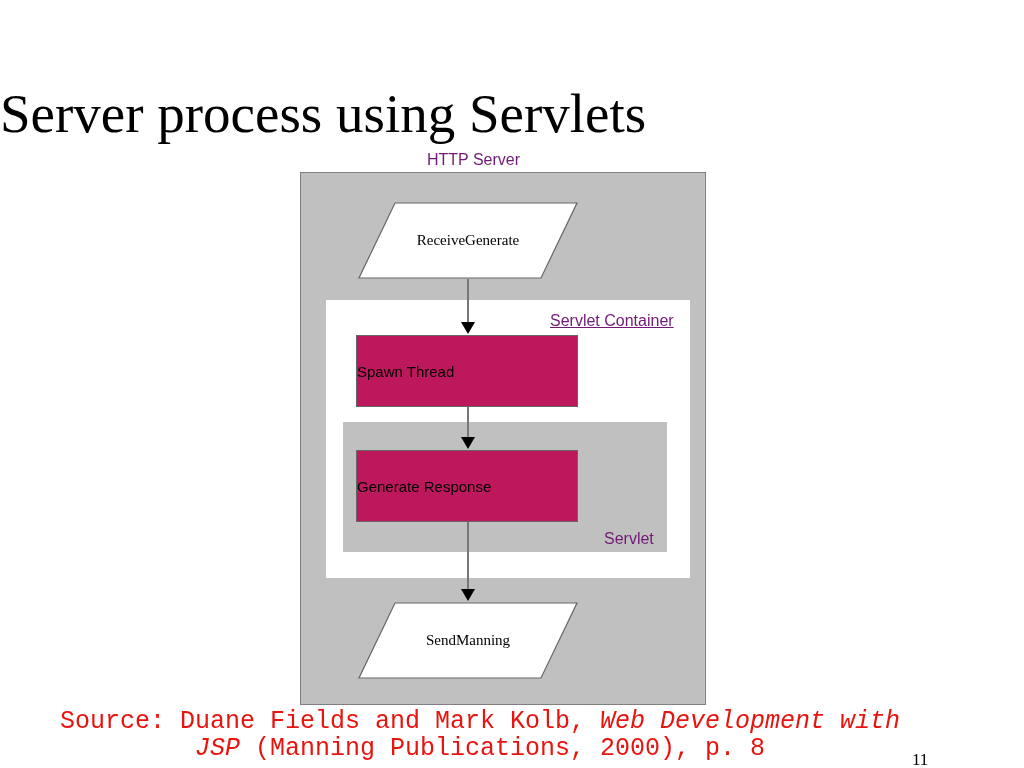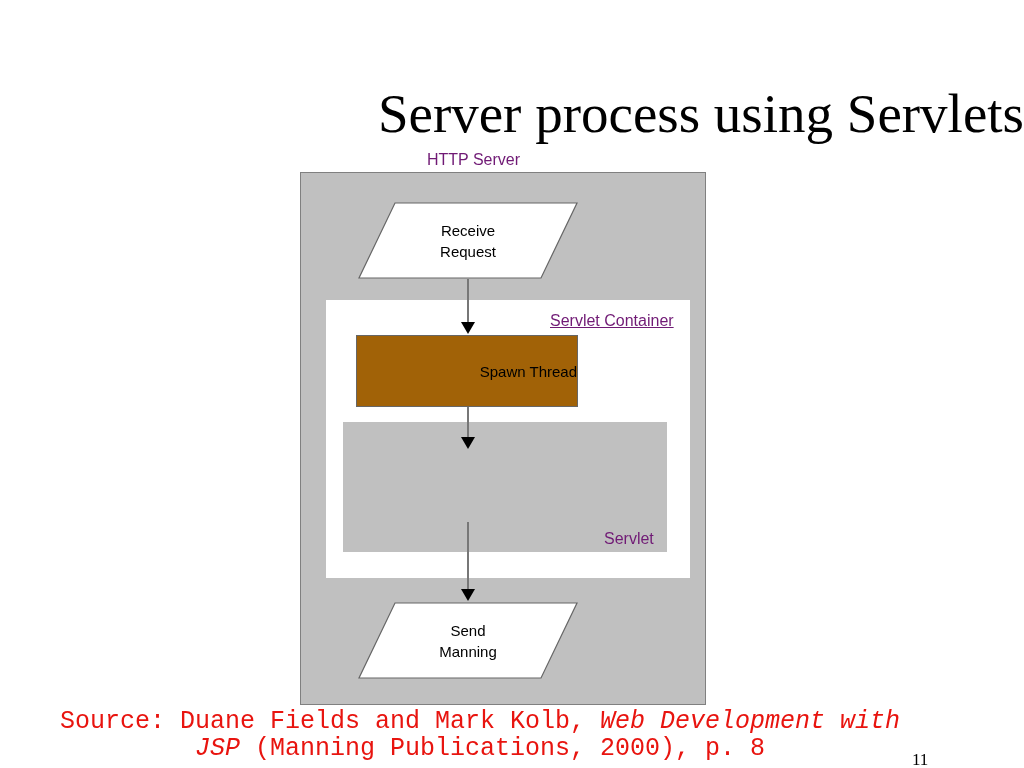--- a/index.html
+++ b/index.html
@@ -16,21 +16,21 @@
     font-family: "Liberation Sans", sans-serif;
     color: #000000;
   }
 
   
   #slide-title {
     position: absolute;
     left: 0;
     top: 82px;
     width: 1024px;
-    text-align: right;
+    text-align: left;
     font-family: "Liberation Serif", serif;
     font-size: 55px;
     line-height: 64px;
     font-weight: normal;
     color: #000000;
     white-space: nowrap;
     letter-spacing: 0px;
   }
 
   
@@ -94,26 +94,26 @@
     box-sizing: border-box;
   }
   #servlet-label {
     left: 595px;
     top: 538px;
   }
 
   
   .process-box {
     position: absolute;
-    background: #a16207;
+    background: #be185d;
     border: 1px solid #666666;
     box-sizing: border-box;
     display: flex;
     align-items: center;
-    justify-content: flex-end;
+    justify-content: flex-start;
     font-family: "Liberation Sans", sans-serif;
     font-size: 15px;
     line-height: 19px;
     color: #000000;
     text-align: center;
   }
   #spawn-thread-box {
     left: 356px;
     top: 335px;
     width: 222px;
@@ -140,24 +140,23 @@
     height: 77px;
     display: block;
   }
   .io-label {
     position: absolute;
     left: 0;
     top: 0;
     width: 220px;
     height: 77px;
     display: flex;
-    flex-direction: column;
     align-items: center;
     justify-content: center;
-    font-family: Liberation Sans, sans-serif;
+    font-family: Liberation Serif, serif;
     font-size: 15px;
     line-height: 21px;
     color: #000000;
     text-align: center;
     pointer-events: none;
   }
   #receive-request-shape {
     left: 358px;
     top: 202px;
   }
@@ -223,28 +222,31 @@
       <div class="caption" id="servlet-container-label" style="left:216px; top:12px;text-decoration:underline;">Servlet Container</div>
     </div>
   </div>
 
   <div class="io-shape" id="receive-request-shape">
     <svg viewBox="0 0 220 77" preserveAspectRatio="none">
       <polygon points="37,1 219,1 183,76 1,76" fill="#ffffff" stroke="#666666" stroke-width="1.2"></polygon>
     </svg>
     <div class="io-label">
       <span>Receive</span>
-      <span>Request</span>
+      <span>Generate</span>
     </div>
   </div>
 
   <div class="process-box" id="spawn-thread-box">
     <span>Spawn Thread</span>
   </div>
 
+  <div class="process-box" id="generate-response-box">
+    <span>Generate Response</span>
+  </div>
 
   <div class="io-shape" id="send-response-shape">
     <svg viewBox="0 0 220 77" preserveAspectRatio="none">
       <polygon points="37,1 219,1 183,76 1,76" fill="#ffffff" stroke="#666666" stroke-width="1.2"></polygon>
     </svg>
     <div class="io-label">
       <span>Send</span>
       <span>Manning</span>
     </div>
   </div>

